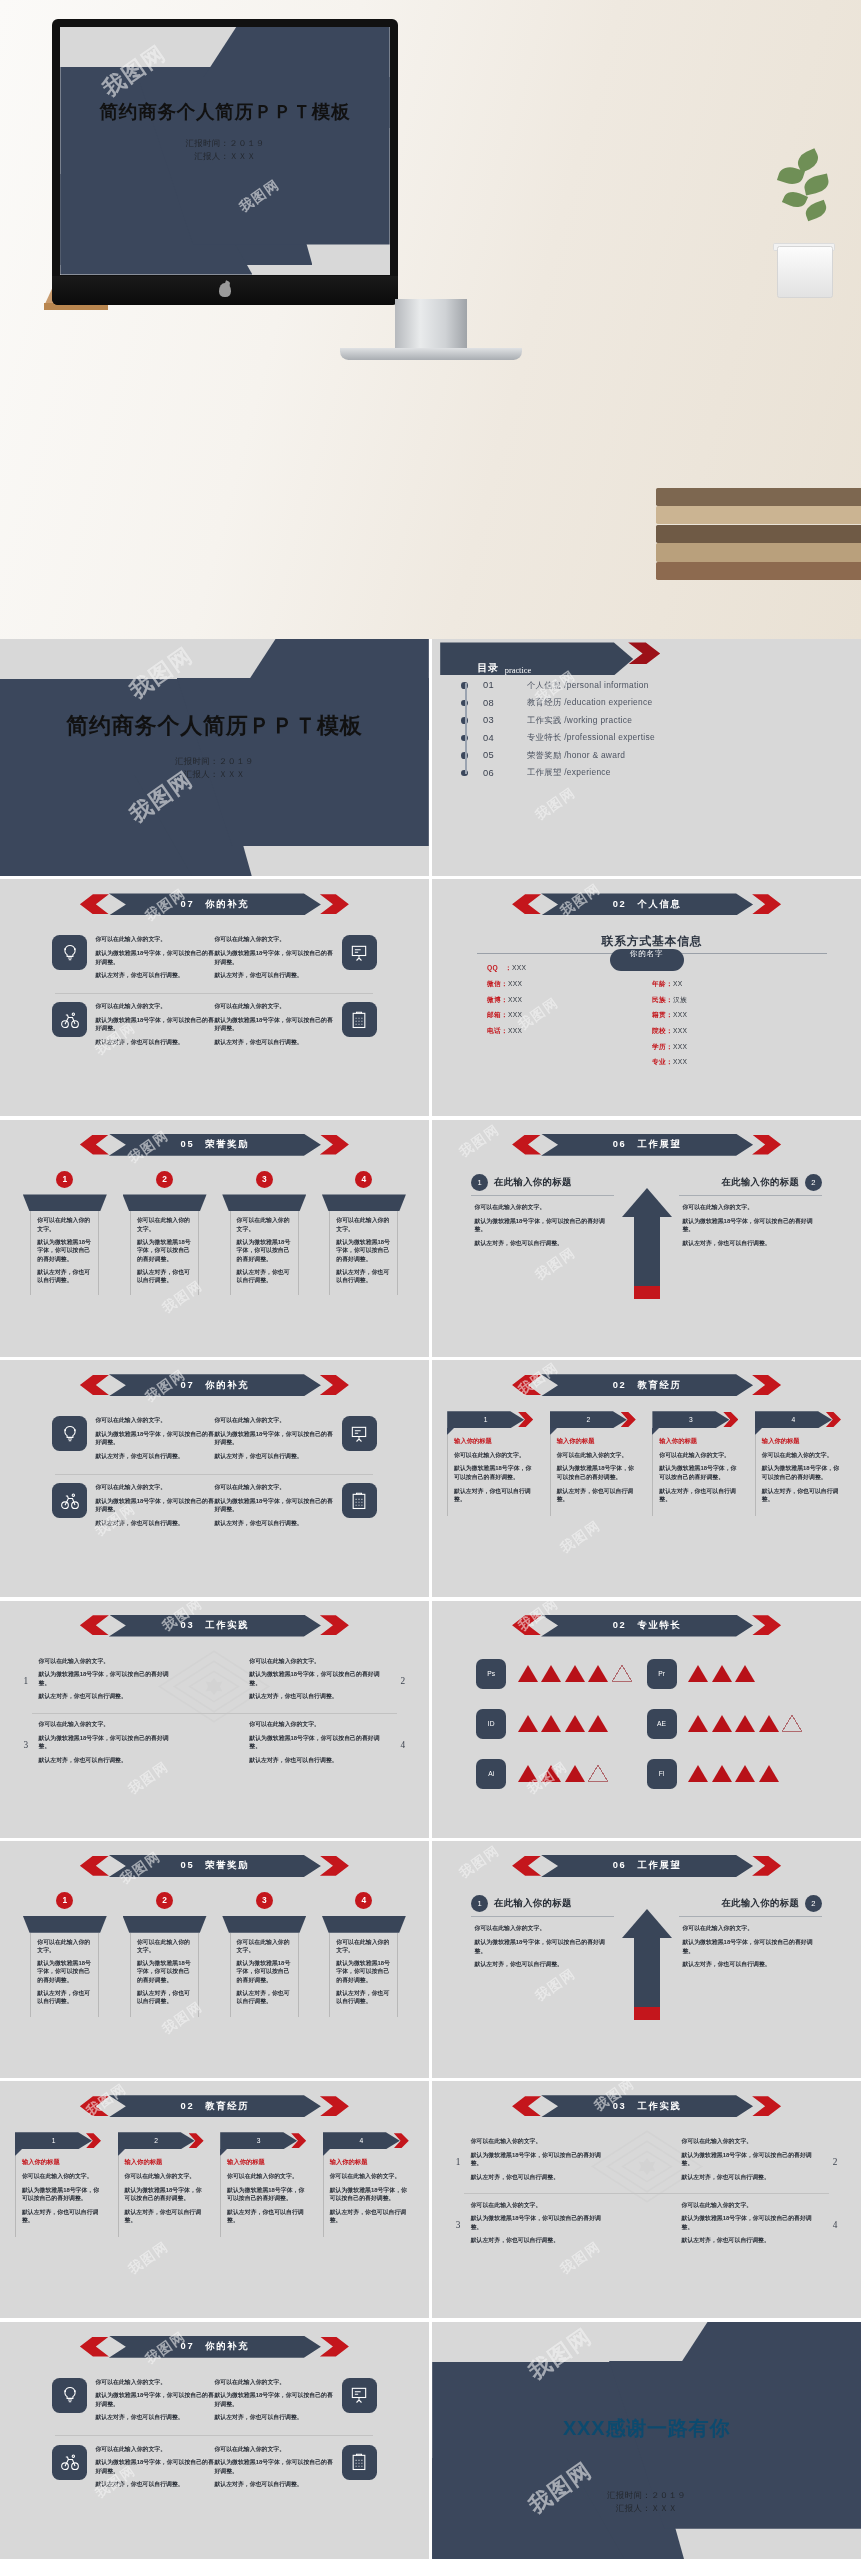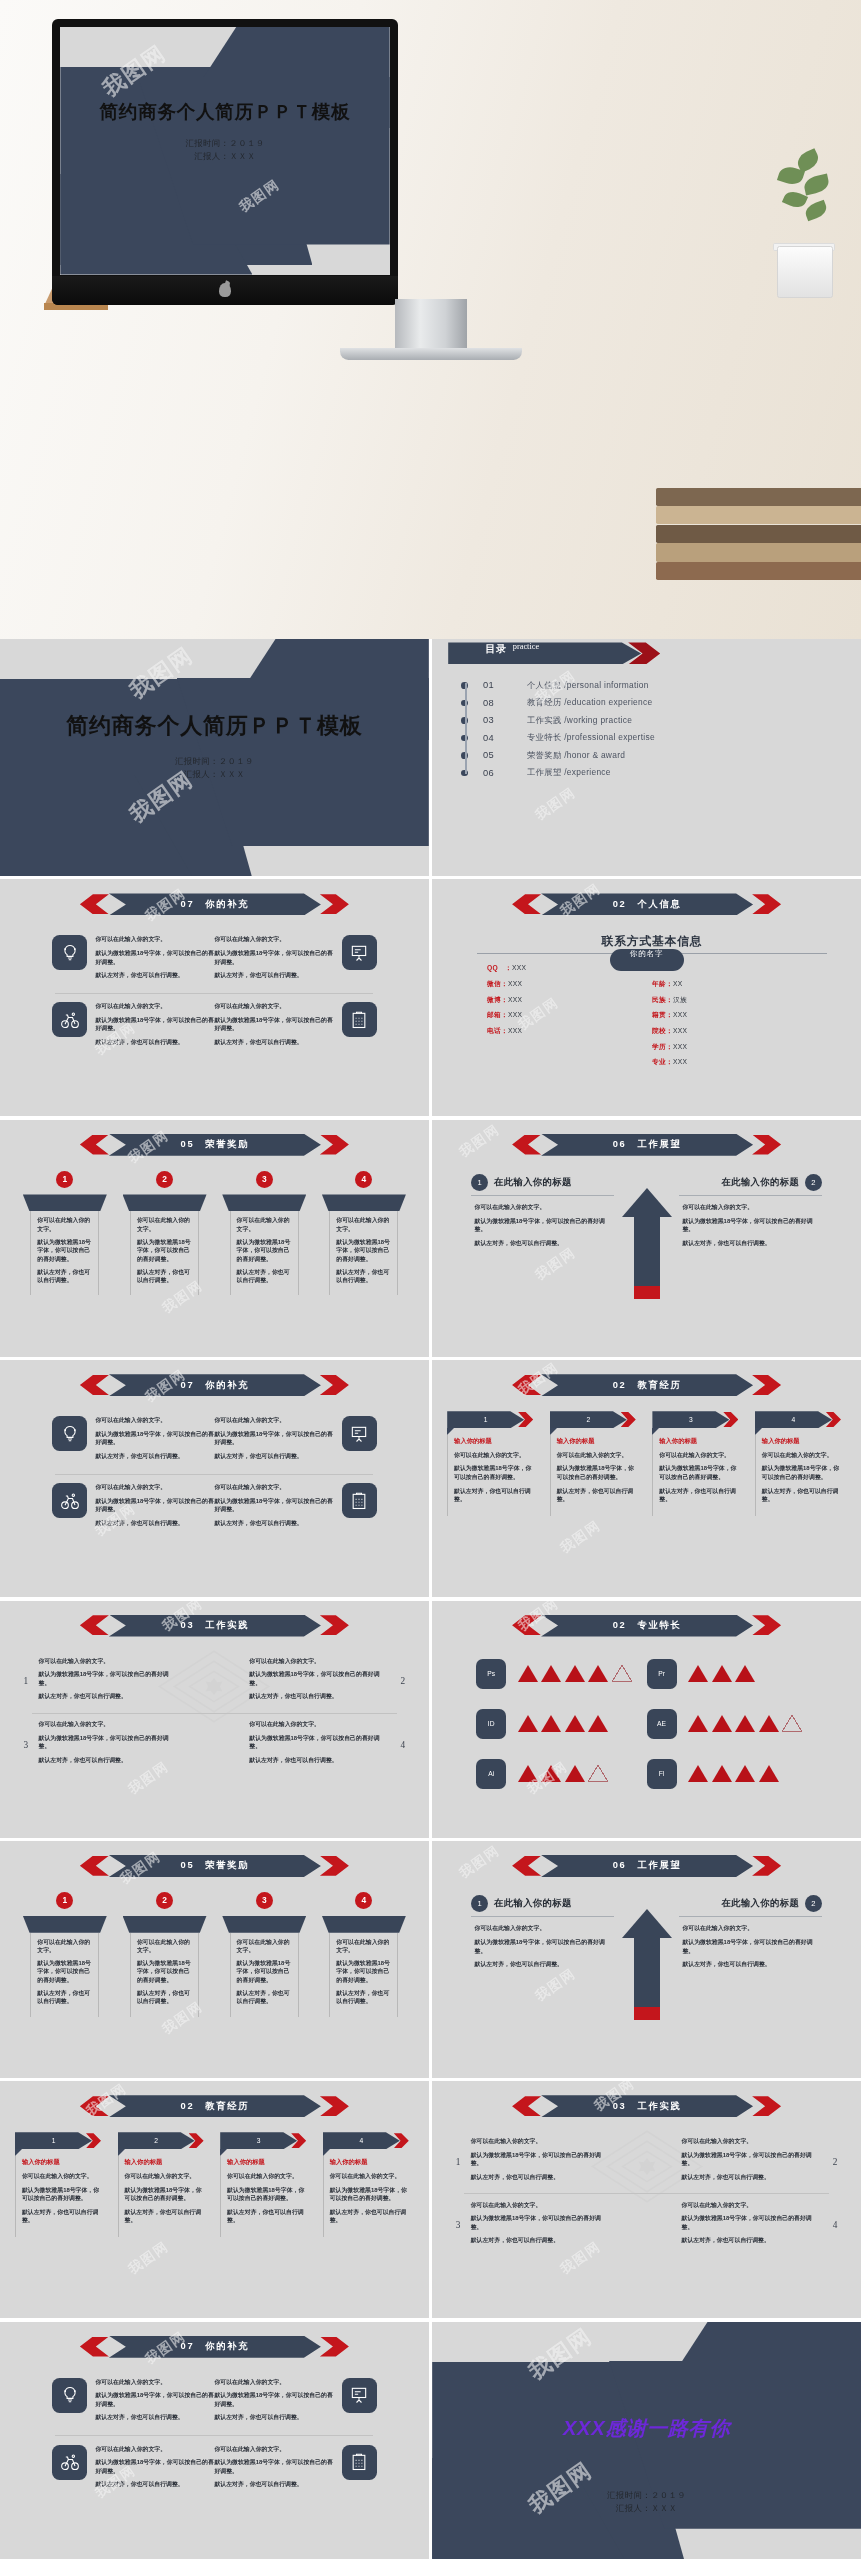--- a/index.html
+++ b/index.html
@@ -99,22 +99,22 @@
        clip-path:polygon(0 0, 92% 0, 100% 50%, 92% 100%, 0 100%, 8% 50%); display:flex;
        align-items:center; justify-content:center; }
   .banner .bar span{ color:#fff; font-size:9.3px; font-weight:bold; letter-spacing:1.7px; }
   .banner .lchev{ position:absolute; left:0; top:0.8px; width:29px; height:20px; background:var(--red);
        clip-path:polygon(45% 0, 100% 0, 55% 50%, 100% 100%, 45% 100%, 0 50%); }
   .banner .rchev{ position:absolute; right:0; top:0.8px; width:29px; height:20px; background:var(--red);
        clip-path:polygon(0 0, 55% 0, 100% 50%, 55% 100%, 0 100%, 45% 50%); }
 
   
   .toc-head{ position:relative; width:100%; height:22px; margin-top:3.4px; z-index:5; }
-  .toc-head .tbar{ position:absolute; left:16px; top:0; width:193px; height:22px; background:var(--navy2);
-      clip-path:polygon(0 0, 90% 0, 100% 50%, 90% 100%, 0 100%); display:flex; align-items:flex-start; }
+  .toc-head .tbar{ position:absolute; left:8px; top:0; width:193px; height:33px; background:var(--navy2);
+      clip-path:polygon(0 0, 90% 0, 100% 50%, 90% 100%, 0 100%); display:flex; align-items:flex-end; }
   .toc-head .tbar b{ color:#fff; font-size:10px; margin-left:37px; font-weight:bold; letter-spacing:0.8px;}
   .toc-head .tbar i{ color:#fff; font-size:8.4px; font-style:normal; margin-left:5.9px;
       font-family:"Liberation Serif",serif; }
   .toc-head .tchev{ position:absolute; left:196px; top:0; width:32px; height:22px; background:#9c1018;
       clip-path:polygon(0 0, 55% 0, 100% 50%, 55% 100%, 0 100%, 45% 50%); }
   .toc-list{ position:relative; margin:13.5px 0 0 29px; z-index:5; }
   .toc-line{ position:absolute; left:4.2px; top:5px; bottom:6.7px; width:1.7px; background:#9aa3b0; }
   .toc-item{ display:flex; align-items:center; height:15px; margin-bottom:2.5px; }
   .toc-dot{ width:6.7px; height:6.7px; border-radius:50%; background:#3b475c; flex:0 0 6.7px; }
   .toc-num{ width:44px; margin-left:15px; font-size:9.3px; color:#3b4250; letter-spacing:0.4px;}
@@ -216,21 +216,21 @@
         border-bottom:17px solid var(--red2); margin-right:3.4px; }
   .tri.empty{ border-bottom-color:transparent; position:relative; }
   .tri.empty:after{ content:""; position:absolute; left:-10px; top:0; width:20px; height:17px;
         background:
           linear-gradient(to bottom right, transparent calc(50% - 0.5px), #b06a6e calc(50% - 0.5px), #b06a6e calc(50% + 0.5px), transparent calc(50% + 0.5px)) left/50% 100% no-repeat,
           linear-gradient(to bottom left, transparent calc(50% - 0.5px), #b06a6e calc(50% - 0.5px), #b06a6e calc(50% + 0.5px), transparent calc(50% + 0.5px)) right/50% 100% no-repeat,
           linear-gradient(#b06a6e,#b06a6e) bottom/100% 1px no-repeat; }
   .tris{ display:flex; align-items:flex-end; }
 
   
-  .th-title{ font-size:20px; font-weight:bold; color:#6d28d9; letter-spacing:0.8px;font-style:italic; }
+  .th-title{ font-size:20px; font-weight:bold; color:#0c4a6e; letter-spacing:0.8px; }
 </style>
 </head>
 <body>
 
 <div class="hero">
   <div class="basket"></div>
   <div class="gold-cone"></div>
 
   <div class="imac">
     <div class="imac-screen">

